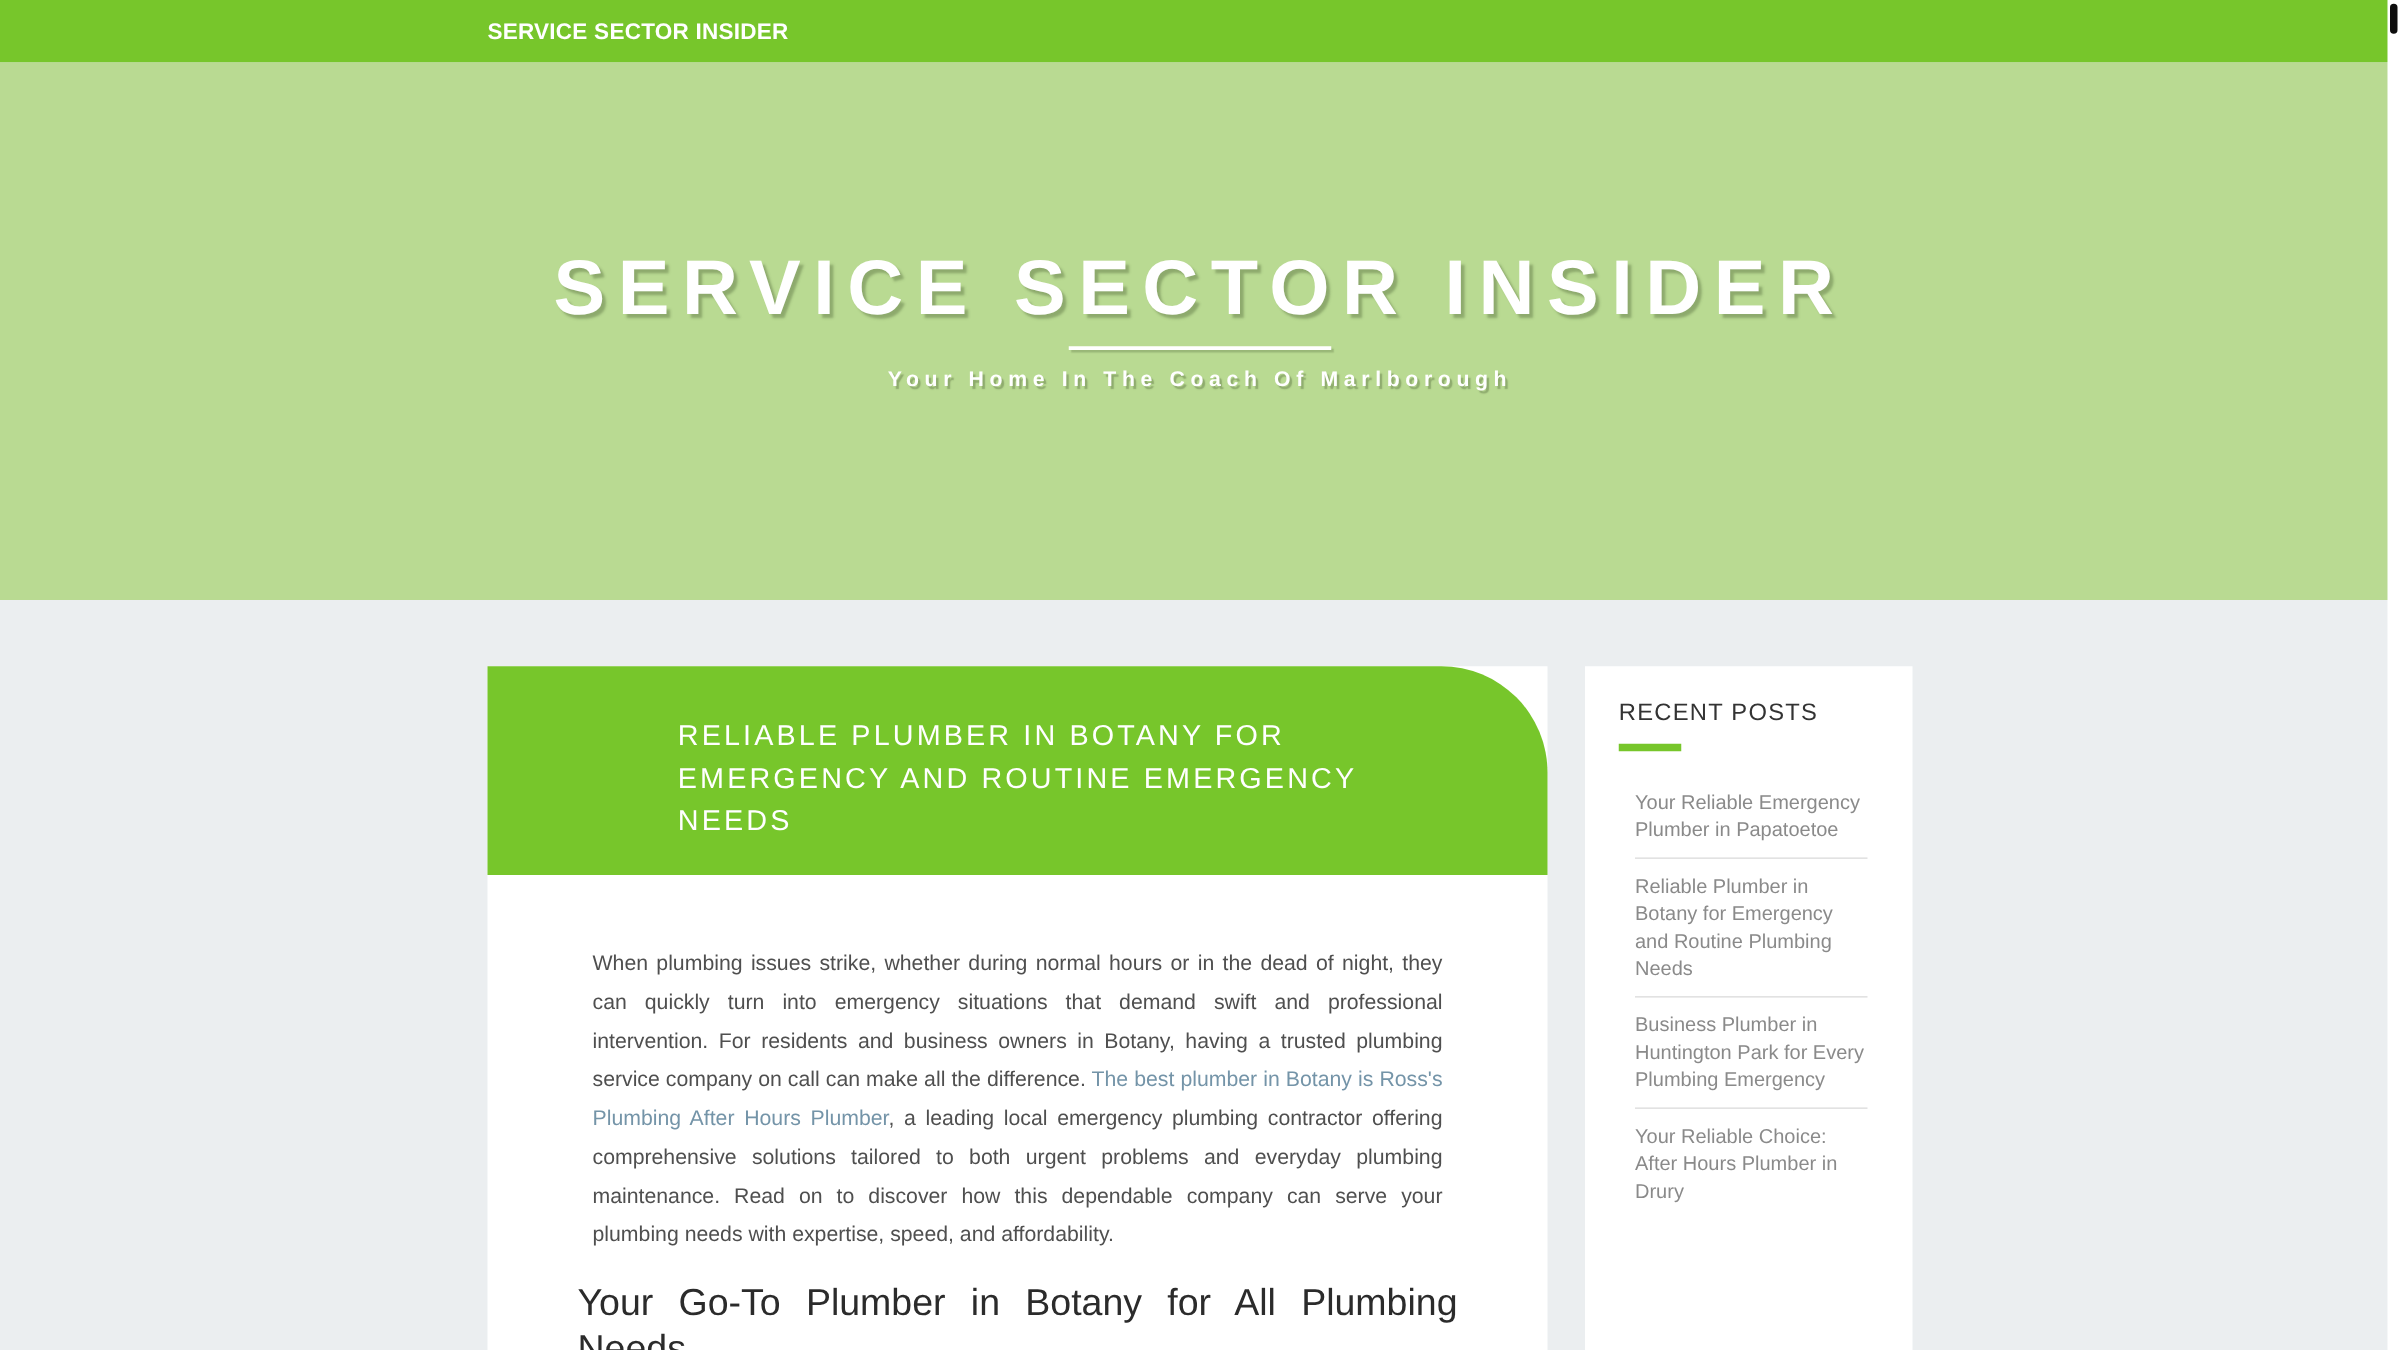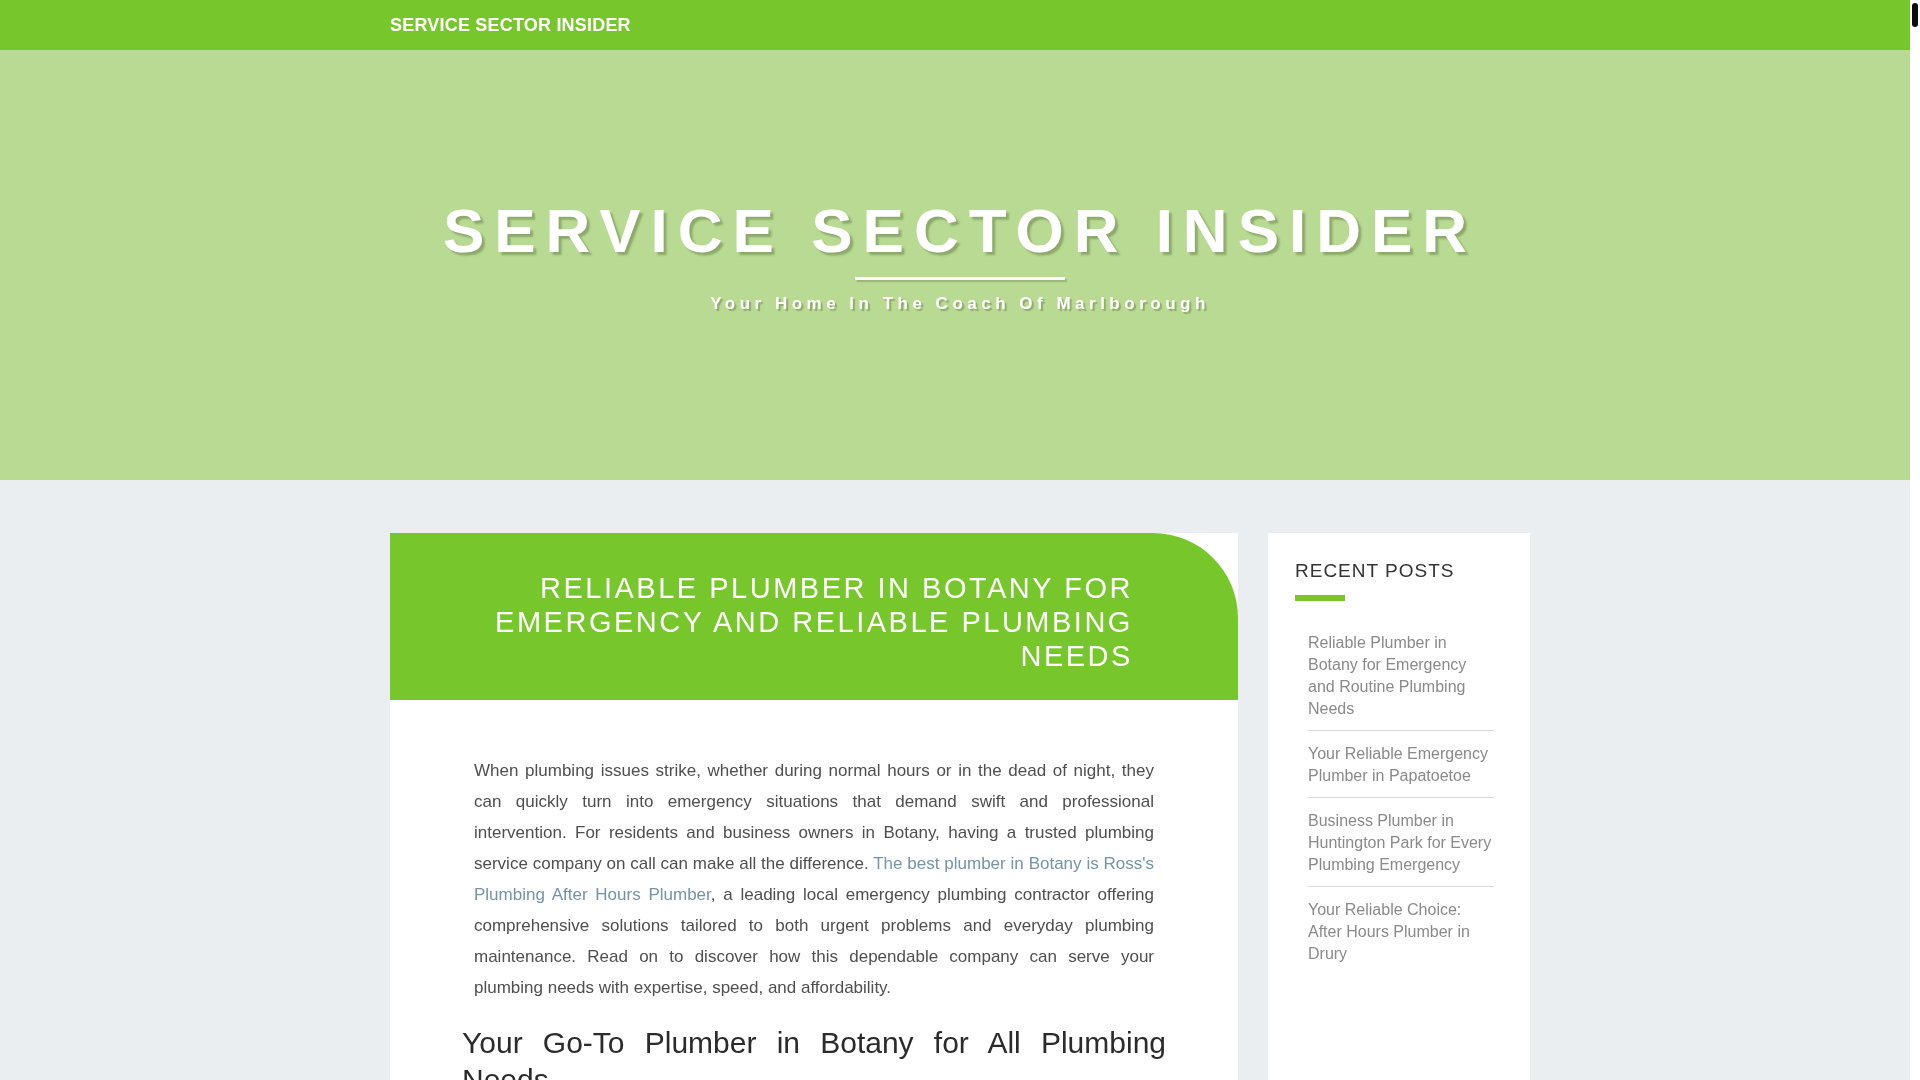--- a/index.html
+++ b/index.html
@@ -42,22 +42,22 @@
   .main-row { display: flex; gap: 30px; margin-top: 53px; align-items: flex-start; }
 
   
   .content-card { width: 848px; background: #fff; min-height: 560px; }
   .article-header {
     background: #77c62b; height: 167px; border-top-right-radius: 85px;
     display: flex; align-items: center; justify-content: center;
     padding: 10px 60px 0;
   }
   .article-title {
-    margin: 0; color: #fff; font-weight: 400; font-size: 29px; line-height: 34px;
-    letter-spacing: 2.5px; text-align: right;
+    margin: 0; color: #fff; font-weight: 400; font-size: 23px; line-height: 34px;
+    letter-spacing: 2.5px; text-align: left;
   }
   .article-title span { display: block; }
   .article-body { padding: 43px 72px 40px; }
   .article-paragraph {
     margin: 12px; color: #4f4f4f; font-size: 17px; line-height: 31px;
     text-align: justify;
   }
   .inline-link { color: #7494a8; text-decoration: none; cursor: pointer; }
   .article-heading {
     margin: 21px 0 0; color: #2b2b2b; font-weight: 400; font-size: 30px;
@@ -105,36 +105,36 @@
     <div class="hero-divider"></div>
     <p class="hero-subtitle">Your Home In The Coach Of Marlborough</p>
   </header>
 
   <div class="container main-row">
 
     <main class="content-card">
       <div class="article-header">
         <h2 class="article-title">
             <span>RELIABLE PLUMBER IN BOTANY FOR</span>
-            <span>EMERGENCY AND RELIABLE PLUMBING</span>
+            <span>EMERGENCY AND ROUTINE EMERGENCY</span>
             <span>NEEDS</span>
           </h2>
       </div>
       <div class="article-body">
         <p class="article-paragraph"><span>When plumbing issues strike, whether during normal hours or in the dead of night, they can quickly turn into emergency situations that demand swift and professional intervention. For residents and business owners in Botany, having a trusted plumbing service company on call can make all the difference. </span><a href="#" class="inline-link">The best plumber in Botany is Ross's Plumbing After Hours Plumber</a><span>, a leading local emergency plumbing contractor offering comprehensive solutions tailored to both urgent problems and everyday plumbing maintenance. Read on to discover how this dependable company can serve your plumbing needs with expertise, speed, and affordability.</span></p>
         <h3 class="article-heading">Your Go-To Plumber in Botany for All Plumbing Needs</h3>
       </div>
     </main>
 
     <aside class="sidebar-card">
       <h4 class="sidebar-heading">RECENT POSTS</h4>
       <div class="sidebar-underline"></div>
       <ul class="recent-posts">
+        <li>Your Reliable Emergency Plumber in Papatoetoe</li>
         <li>Reliable Plumber in Botany for Emergency and Routine Plumbing Needs</li>
-        <li>Your Reliable Emergency Plumber in Papatoetoe</li>
         <li>Business Plumber in Huntington Park for Every Plumbing Emergency</li>
         <li>Your Reliable Choice: After Hours Plumber in Drury</li>
 
       </ul>
     </aside>
 
   </div>
 
   <div class="scrollbar-track">
     <div class="scrollbar-thumb"></div>

